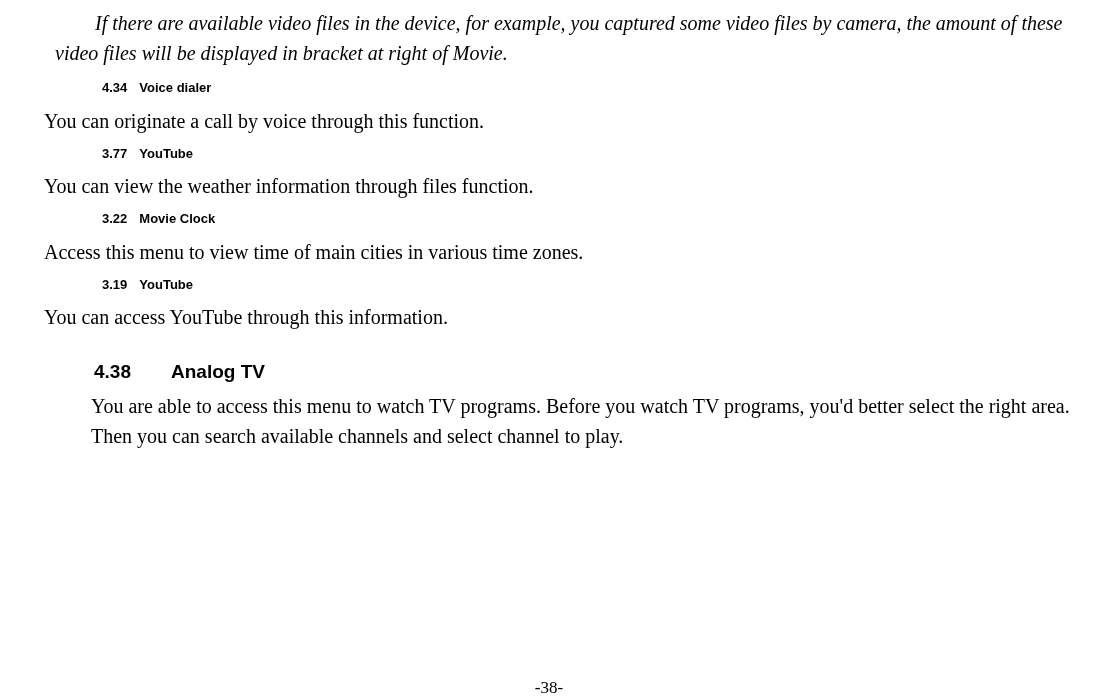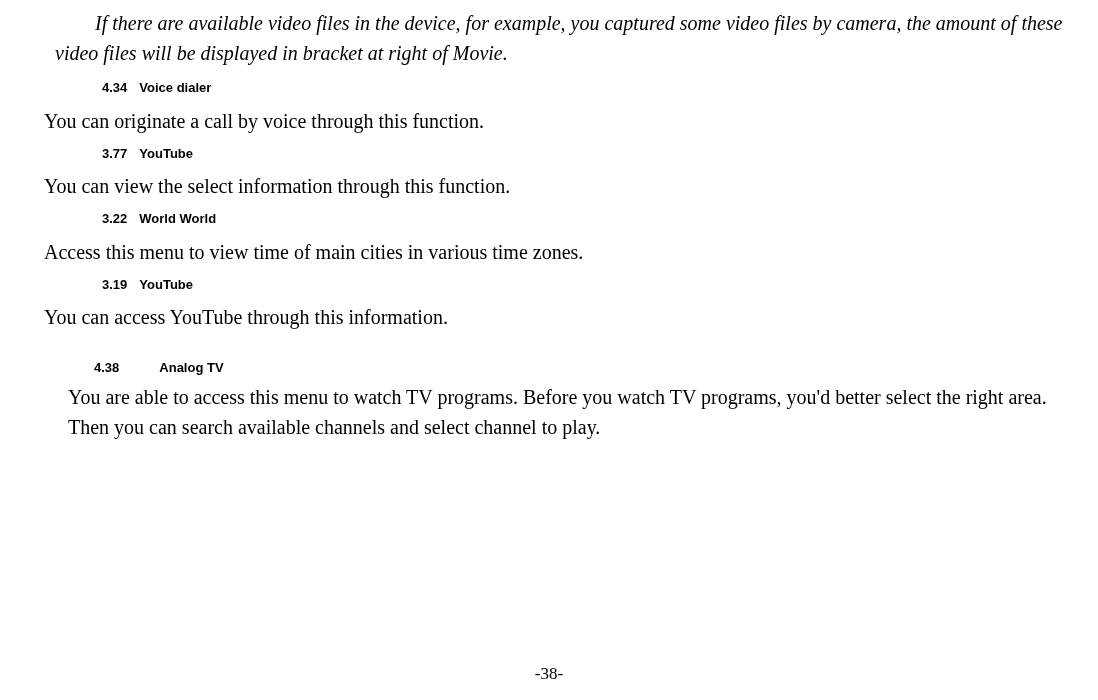--- a/index.html
+++ b/index.html
@@ -32,64 +32,64 @@
       margin-top: 8px;
       margin-bottom: 8px;
     }
     .section-heading .num {
       display: inline-block;
       margin-right: 12px;
     }
     .section-heading-wide {
       font-family: Arial, Helvetica, sans-serif;
       font-weight: bold;
-      font-size: 13px;
+      font-size: 19px;
       margin-left: 78px;
       margin-top: 26px;
       margin-bottom: 4px;
     }
     .section-heading-wide .num {
       display: inline-block;
       margin-right: 40px;
     }
     .body-text {
       margin-left: 28px;
       margin-bottom: 6px;
     }
     .body-text-indented {
-      margin-left: 52px;
+      margin-left: 75px;
       margin-bottom: 6px;
       padding-right: 4px;
     }
     .page-number {
       position: absolute;
-      bottom: 14px;
+      bottom: 0;
       left: 0;
       right: 0;
       text-align: center;
       font-size: 17px;
     }
   </style>
 </head>
 <body>
 
 <p class="intro">If there are available video files in the device, for example, you captured some video files by camera, the amount of these video files will be displayed in bracket at right of Movie.</p>
 
 <div class="section-heading">
   <span class="num">4.34</span><span>Voice dialer</span>
 </div>
 <p class="body-text">You can originate a call by voice through this function.</p>
 
 <div class="section-heading">
   <span class="num">3.77</span><span>YouTube</span>
 </div>
-<p class="body-text">You can view the select information through this function.</p>
+<p class="body-text">You can view the weather information through files function.</p>
 
 <div class="section-heading">
-  <span class="num">3.22</span><span>World World</span>
+  <span class="num">3.22</span><span>Movie Clock</span>
 </div>
 <p class="body-text">Access this menu to view time of main cities in various time zones.</p>
 
 <div class="section-heading">
   <span class="num">3.19</span><span>YouTube</span>
 </div>
 <p class="body-text">You can access YouTube through this information.</p>
 
 <div class="section-heading-wide">
   <span class="num">4.38</span><span>Analog TV</span>

